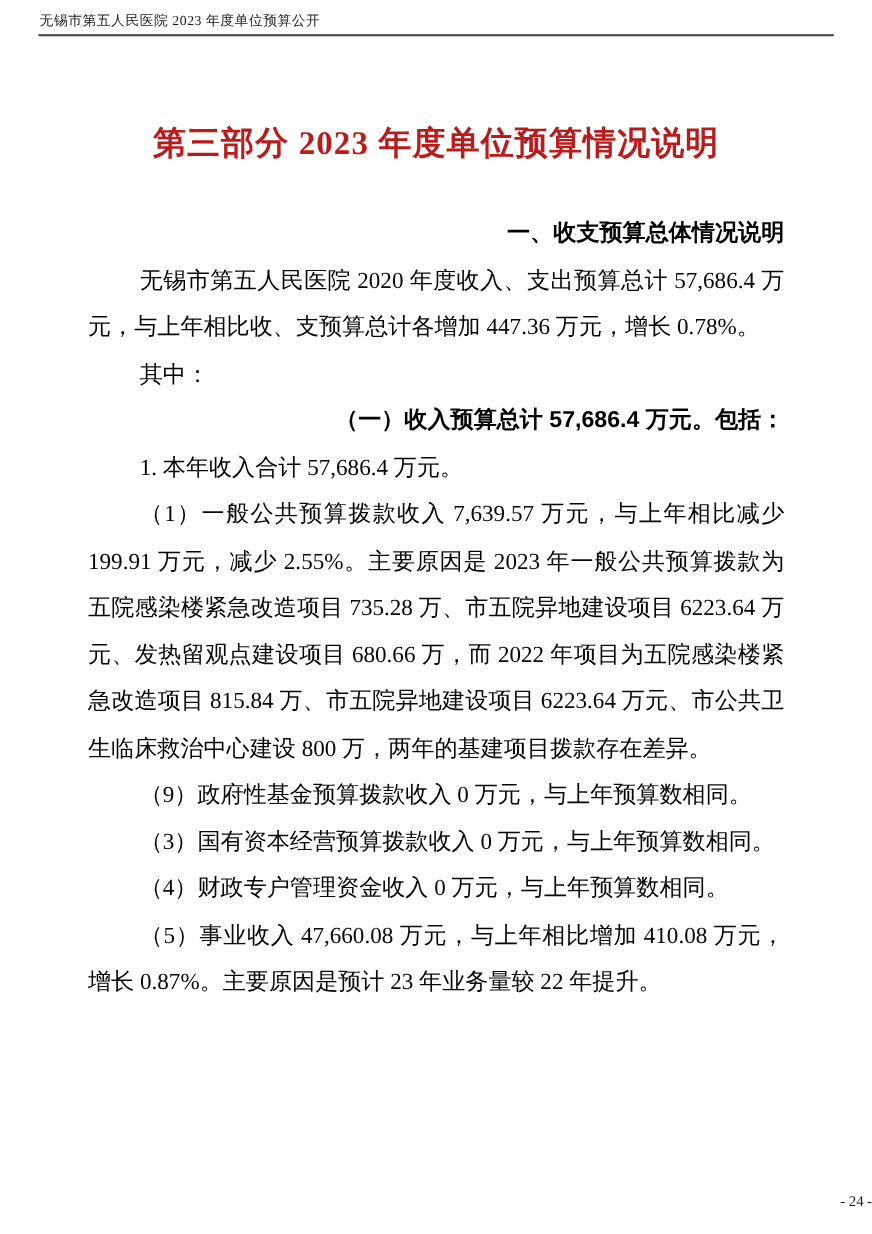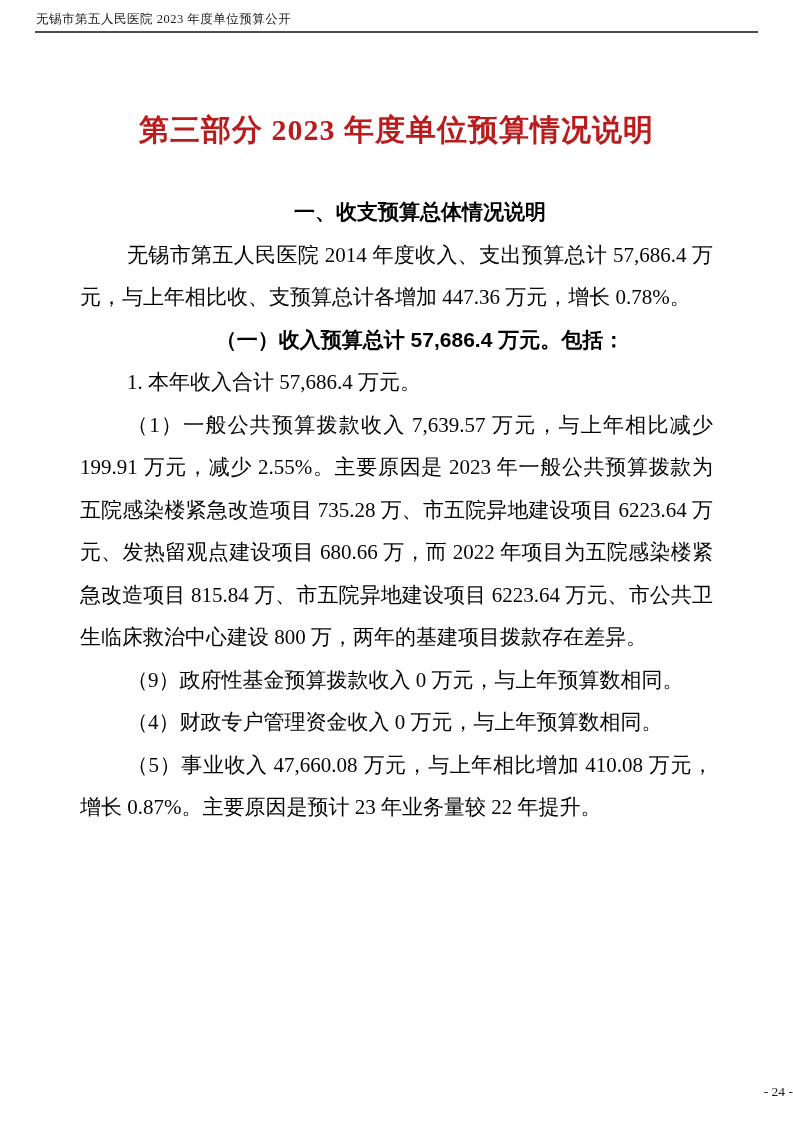--- a/index.html
+++ b/index.html
@@ -54,21 +54,21 @@
   .content p {
     text-align: justify;
     text-justify: inter-ideograph;
     text-indent: 47px;
     word-break: break-word;
   }
   .content p.section-heading,
   .content p.sub-heading {
     font-weight: bold;
     font-family: "Liberation Sans", "DejaVu Sans", sans-serif;
-    text-align: center;
+    text-align: right;
     color: #000000;
   }
   .page-footer {
     position: absolute;
     top: 1080px;
     left: 0;
     width: 100%;
     text-align: right;
     font-size: 13.5px;
     color: #1a1a1a;
@@ -80,24 +80,26 @@
 <div class="page">
 
   <div class="running-header">无锡市第五人民医院 2023 年度单位预算公开</div>
 
   <div class="header-rule"></div>
 
   <h1 class="doc-title">第三部分 2023 年度单位预算情况说明</h1>
 
   <div class="content">
     <p class="section-heading">一、收支预算总体情况说明</p>
-    <p class="body">无锡市第五人民医院 2014 年度收入、支出预算总计 57,686.4 万元，与上年相比收、支预算总计各增加 447.36 万元，增长 0.78%。</p>
+    <p class="body">无锡市第五人民医院 2020 年度收入、支出预算总计 57,686.4 万元，与上年相比收、支预算总计各增加 447.36 万元，增长 0.78%。</p>
+    <p class="body">其中：</p>
     <p class="sub-heading">（一）收入预算总计 57,686.4 万元。包括：</p>
     <p class="body">1. 本年收入合计 57,686.4 万元。</p>
     <p class="body">（1）一般公共预算拨款收入 7,639.57 万元，与上年相比减少 199.91 万元，减少 2.55%。主要原因是 2023 年一般公共预算拨款为五院感染楼紧急改造项目 735.28 万、市五院异地建设项目 6223.64 万元、发热留观点建设项目 680.66 万，而 2022 年项目为五院感染楼紧急改造项目 815.84 万、市五院异地建设项目 6223.64 万元、市公共卫生临床救治中心建设 800 万，两年的基建项目拨款存在差异。</p>
     <p class="body">（9）政府性基金预算拨款收入 0 万元，与上年预算数相同。</p>
+    <p class="body">（3）国有资本经营预算拨款收入 0 万元，与上年预算数相同。</p>
     <p class="body">（4）财政专户管理资金收入 0 万元，与上年预算数相同。</p>
     <p class="body">（5）事业收入 47,660.08 万元，与上年相比增加 410.08 万元，增长 0.87%。主要原因是预计 23 年业务量较 22 年提升。</p>
   </div>
 
   <div class="page-footer">- 24 -</div>
 
 </div>
 
 </body></html>

